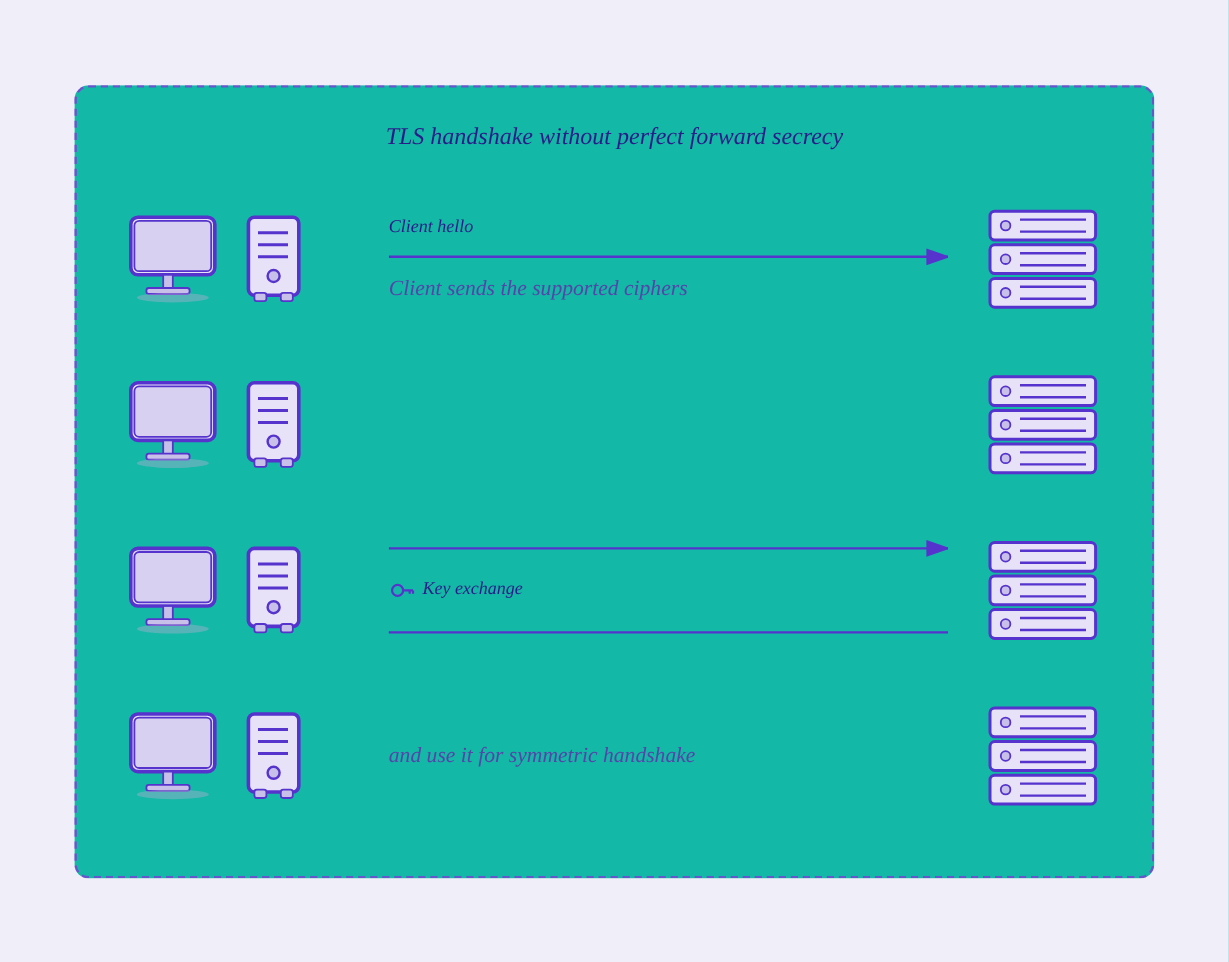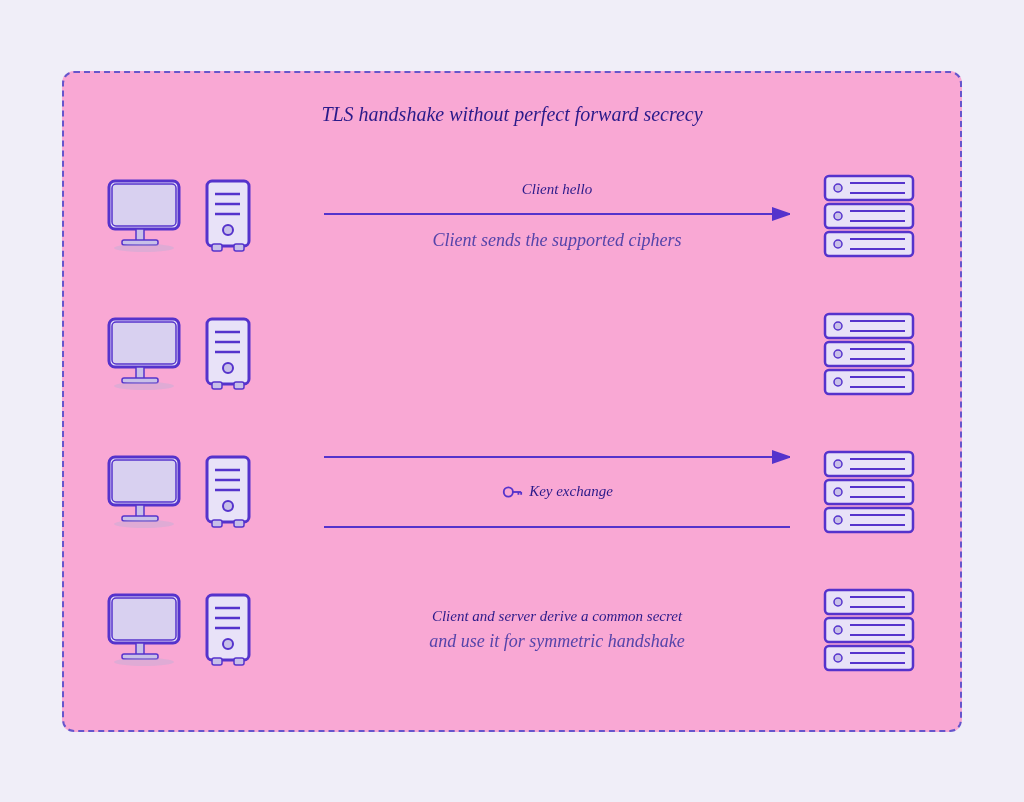--- a/index.html
+++ b/index.html
@@ -5,21 +5,21 @@
     * { box-sizing: border-box; margin: 0; padding: 0; }
     body {
       background: #f0eef8;
       display: flex;
       align-items: center;
       justify-content: center;
       min-height: 100vh;
       font-family: Georgia, 'Times New Roman', serif;
     }
     .diagram-container {
-      background: #f9a8d4;
+      background: #14b8a6;
       border: 2px dashed #6655cc;
       border-radius: 12px;
       width: 900px;
       padding: 30px 40px 40px 40px;
       position: relative;
     }
     .diagram-title {
       text-align: center;
       font-size: 20px;
       color: #2a1a8a;
@@ -50,21 +50,21 @@
       align-items: center;
       gap: 8px;
       width: 120px;
       flex-shrink: 0;
       justify-content: flex-end;
     }
     .middle-section {
       flex: 1;
       display: flex;
       flex-direction: column;
-      align-items: center;
+      align-items: flex-start;
       justify-content: center;
       gap: 6px;
       padding: 0 10px;
     }
     .msg-label {
       font-size: 15px;
       color: #2a1a8a;
       text-align: center;
       font-style: italic;
     }
@@ -290,21 +290,20 @@
           <line x1="13" y1="18" x2="38" y2="18" stroke="#5533cc" stroke-width="2.5"></line>
           <line x1="13" y1="28" x2="38" y2="28" stroke="#5533cc" stroke-width="2.5"></line>
           <line x1="13" y1="38" x2="38" y2="38" stroke="#5533cc" stroke-width="2.5"></line>
           <circle cx="26" cy="54" r="5" fill="#c8c0e8" stroke="#5533cc" stroke-width="2"></circle>
           <rect x="10" y="68" width="10" height="7" rx="2" fill="#c8c0e8" stroke="#5533cc" stroke-width="1.5"></rect>
           <rect x="32" y="68" width="10" height="7" rx="2" fill="#c8c0e8" stroke="#5533cc" stroke-width="1.5"></rect>
         </svg>
       </div>
 
       <div class="middle-section">
-        <span class="msg-label">Client and server derive a common secret</span>
         <span class="msg-sub">and use it for symmetric handshake</span>
       </div>
 
       <div class="server-side">
         <svg class="server-rack" viewBox="0 0 100 90" fill="none">
           <rect x="5" y="5" width="88" height="24" rx="4" stroke="#5533cc" stroke-width="2.5" fill="#e8e2f8"></rect>
           <circle cx="18" cy="17" r="4" fill="#c8c0e8" stroke="#5533cc" stroke-width="1.5"></circle>
           <line x1="30" y1="12" x2="85" y2="12" stroke="#5533cc" stroke-width="2"></line>
           <line x1="30" y1="22" x2="85" y2="22" stroke="#5533cc" stroke-width="2"></line>
           <rect x="5" y="33" width="88" height="24" rx="4" stroke="#5533cc" stroke-width="2.5" fill="#e8e2f8"></rect>

